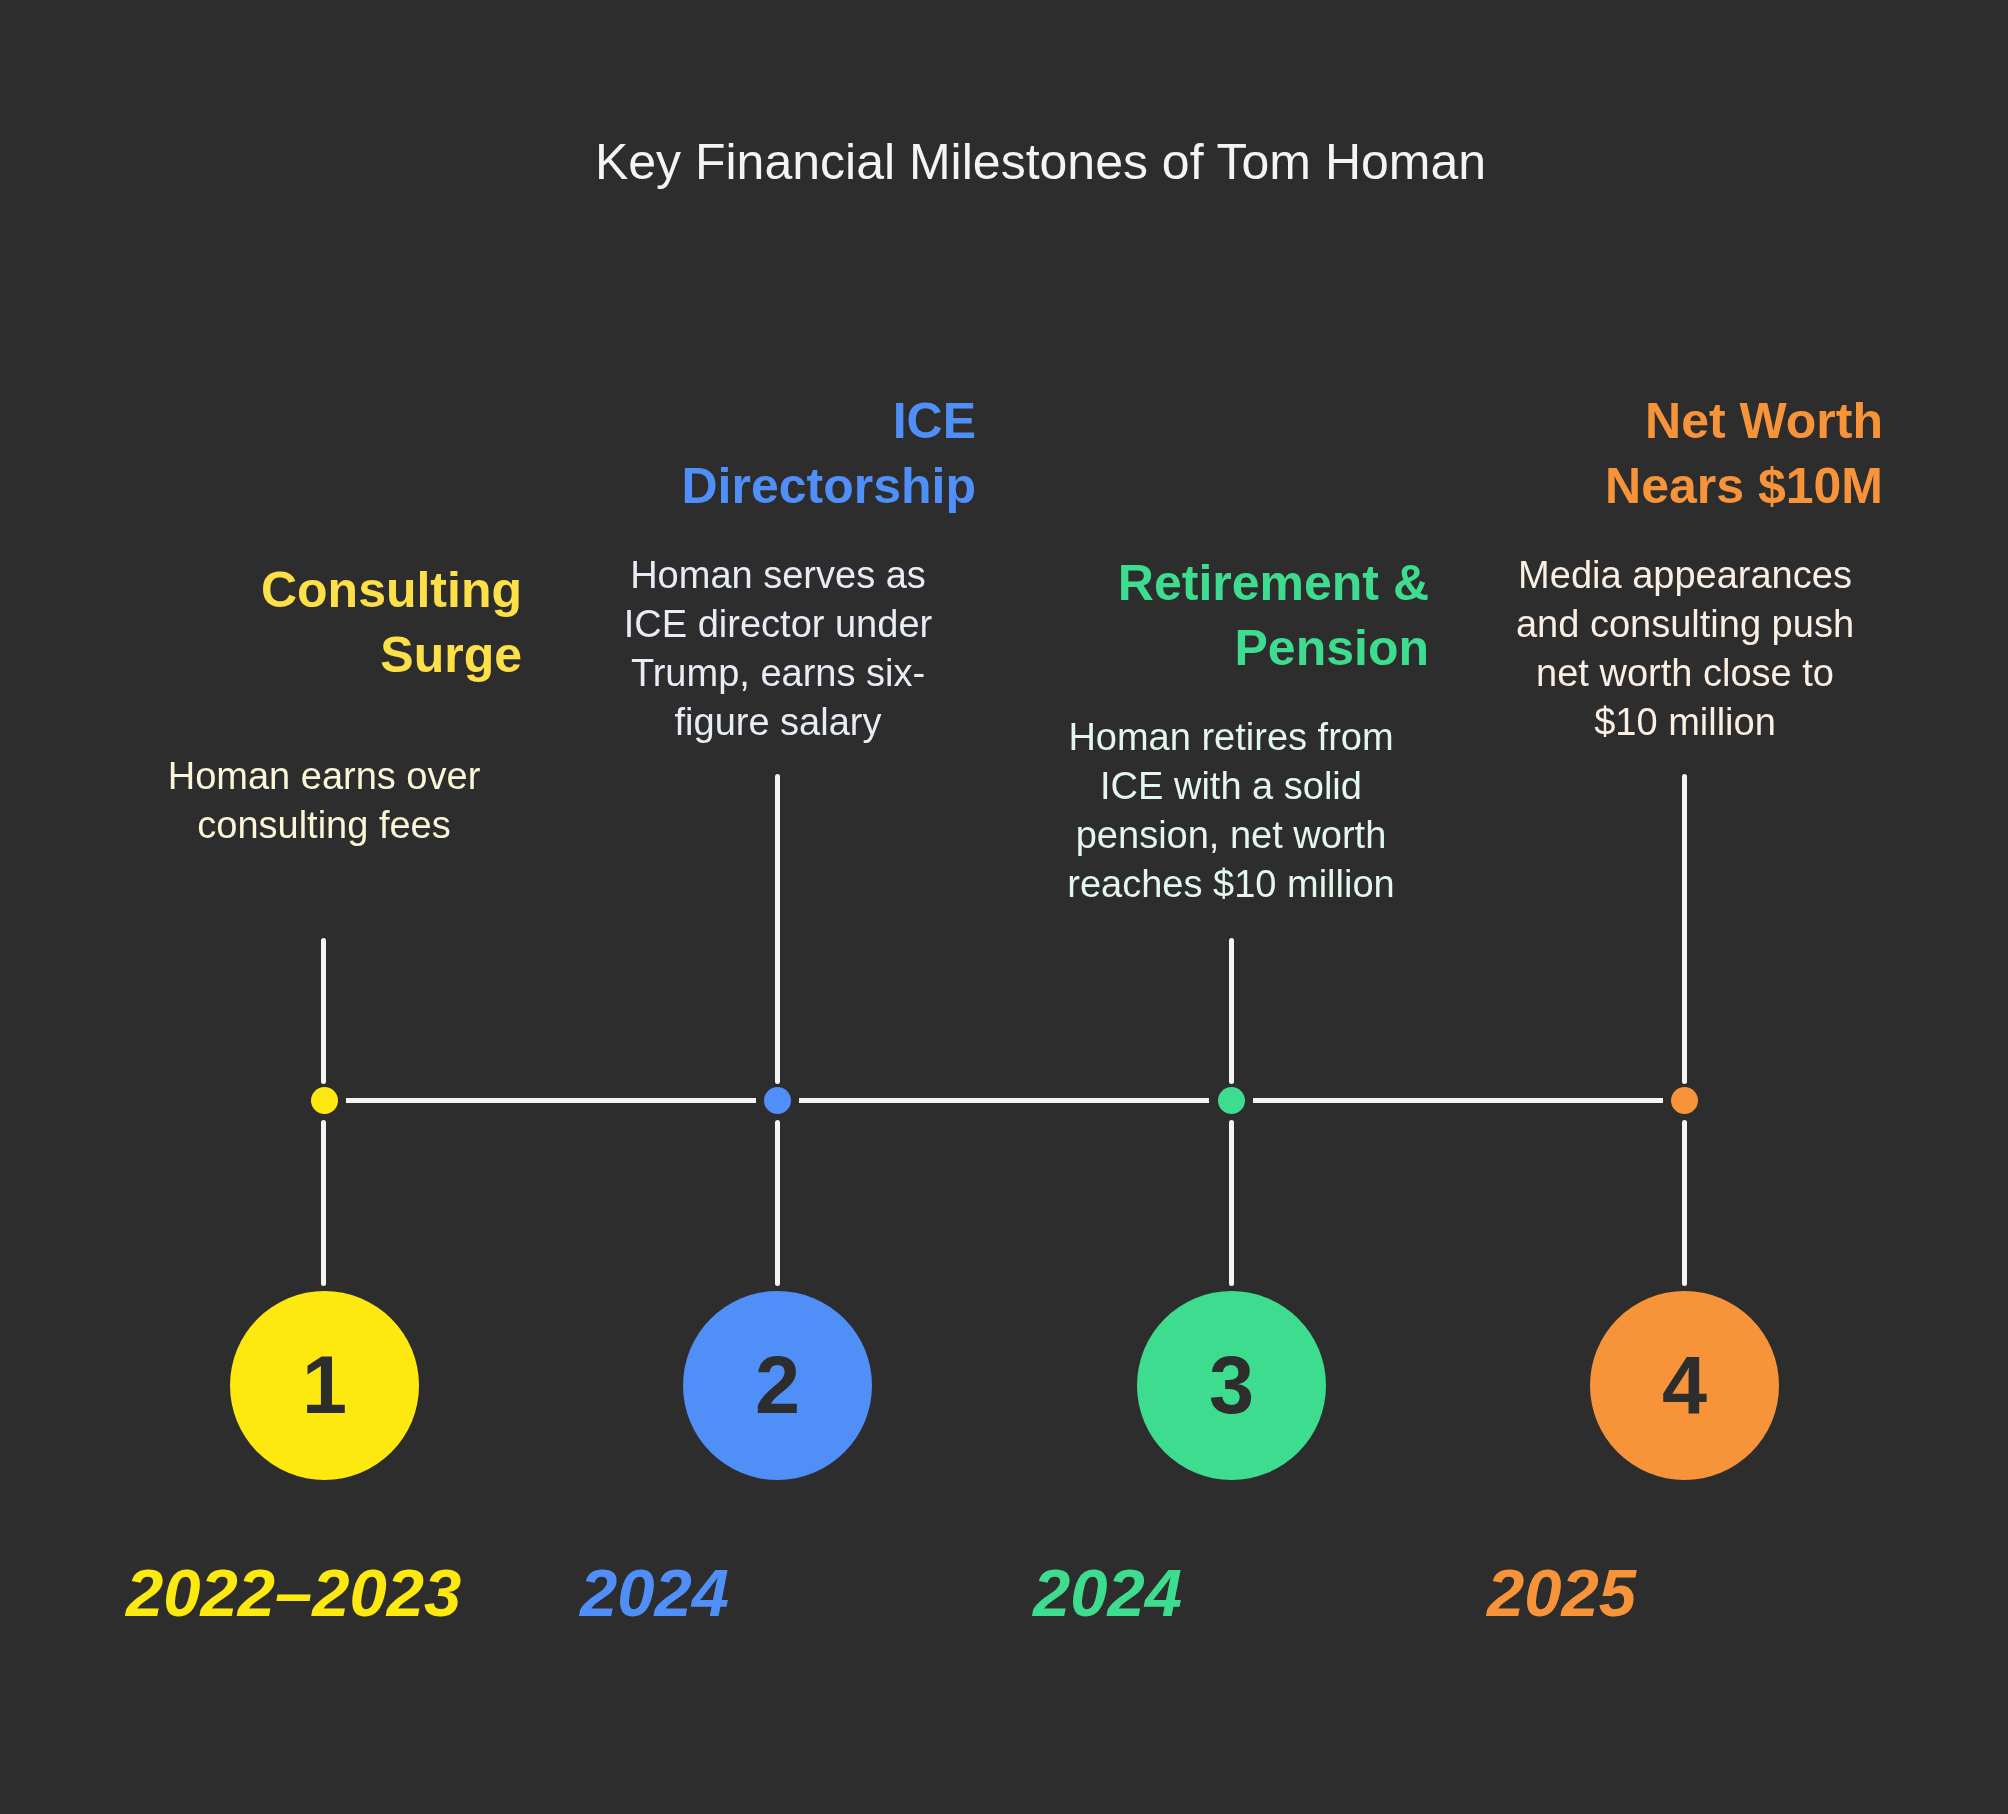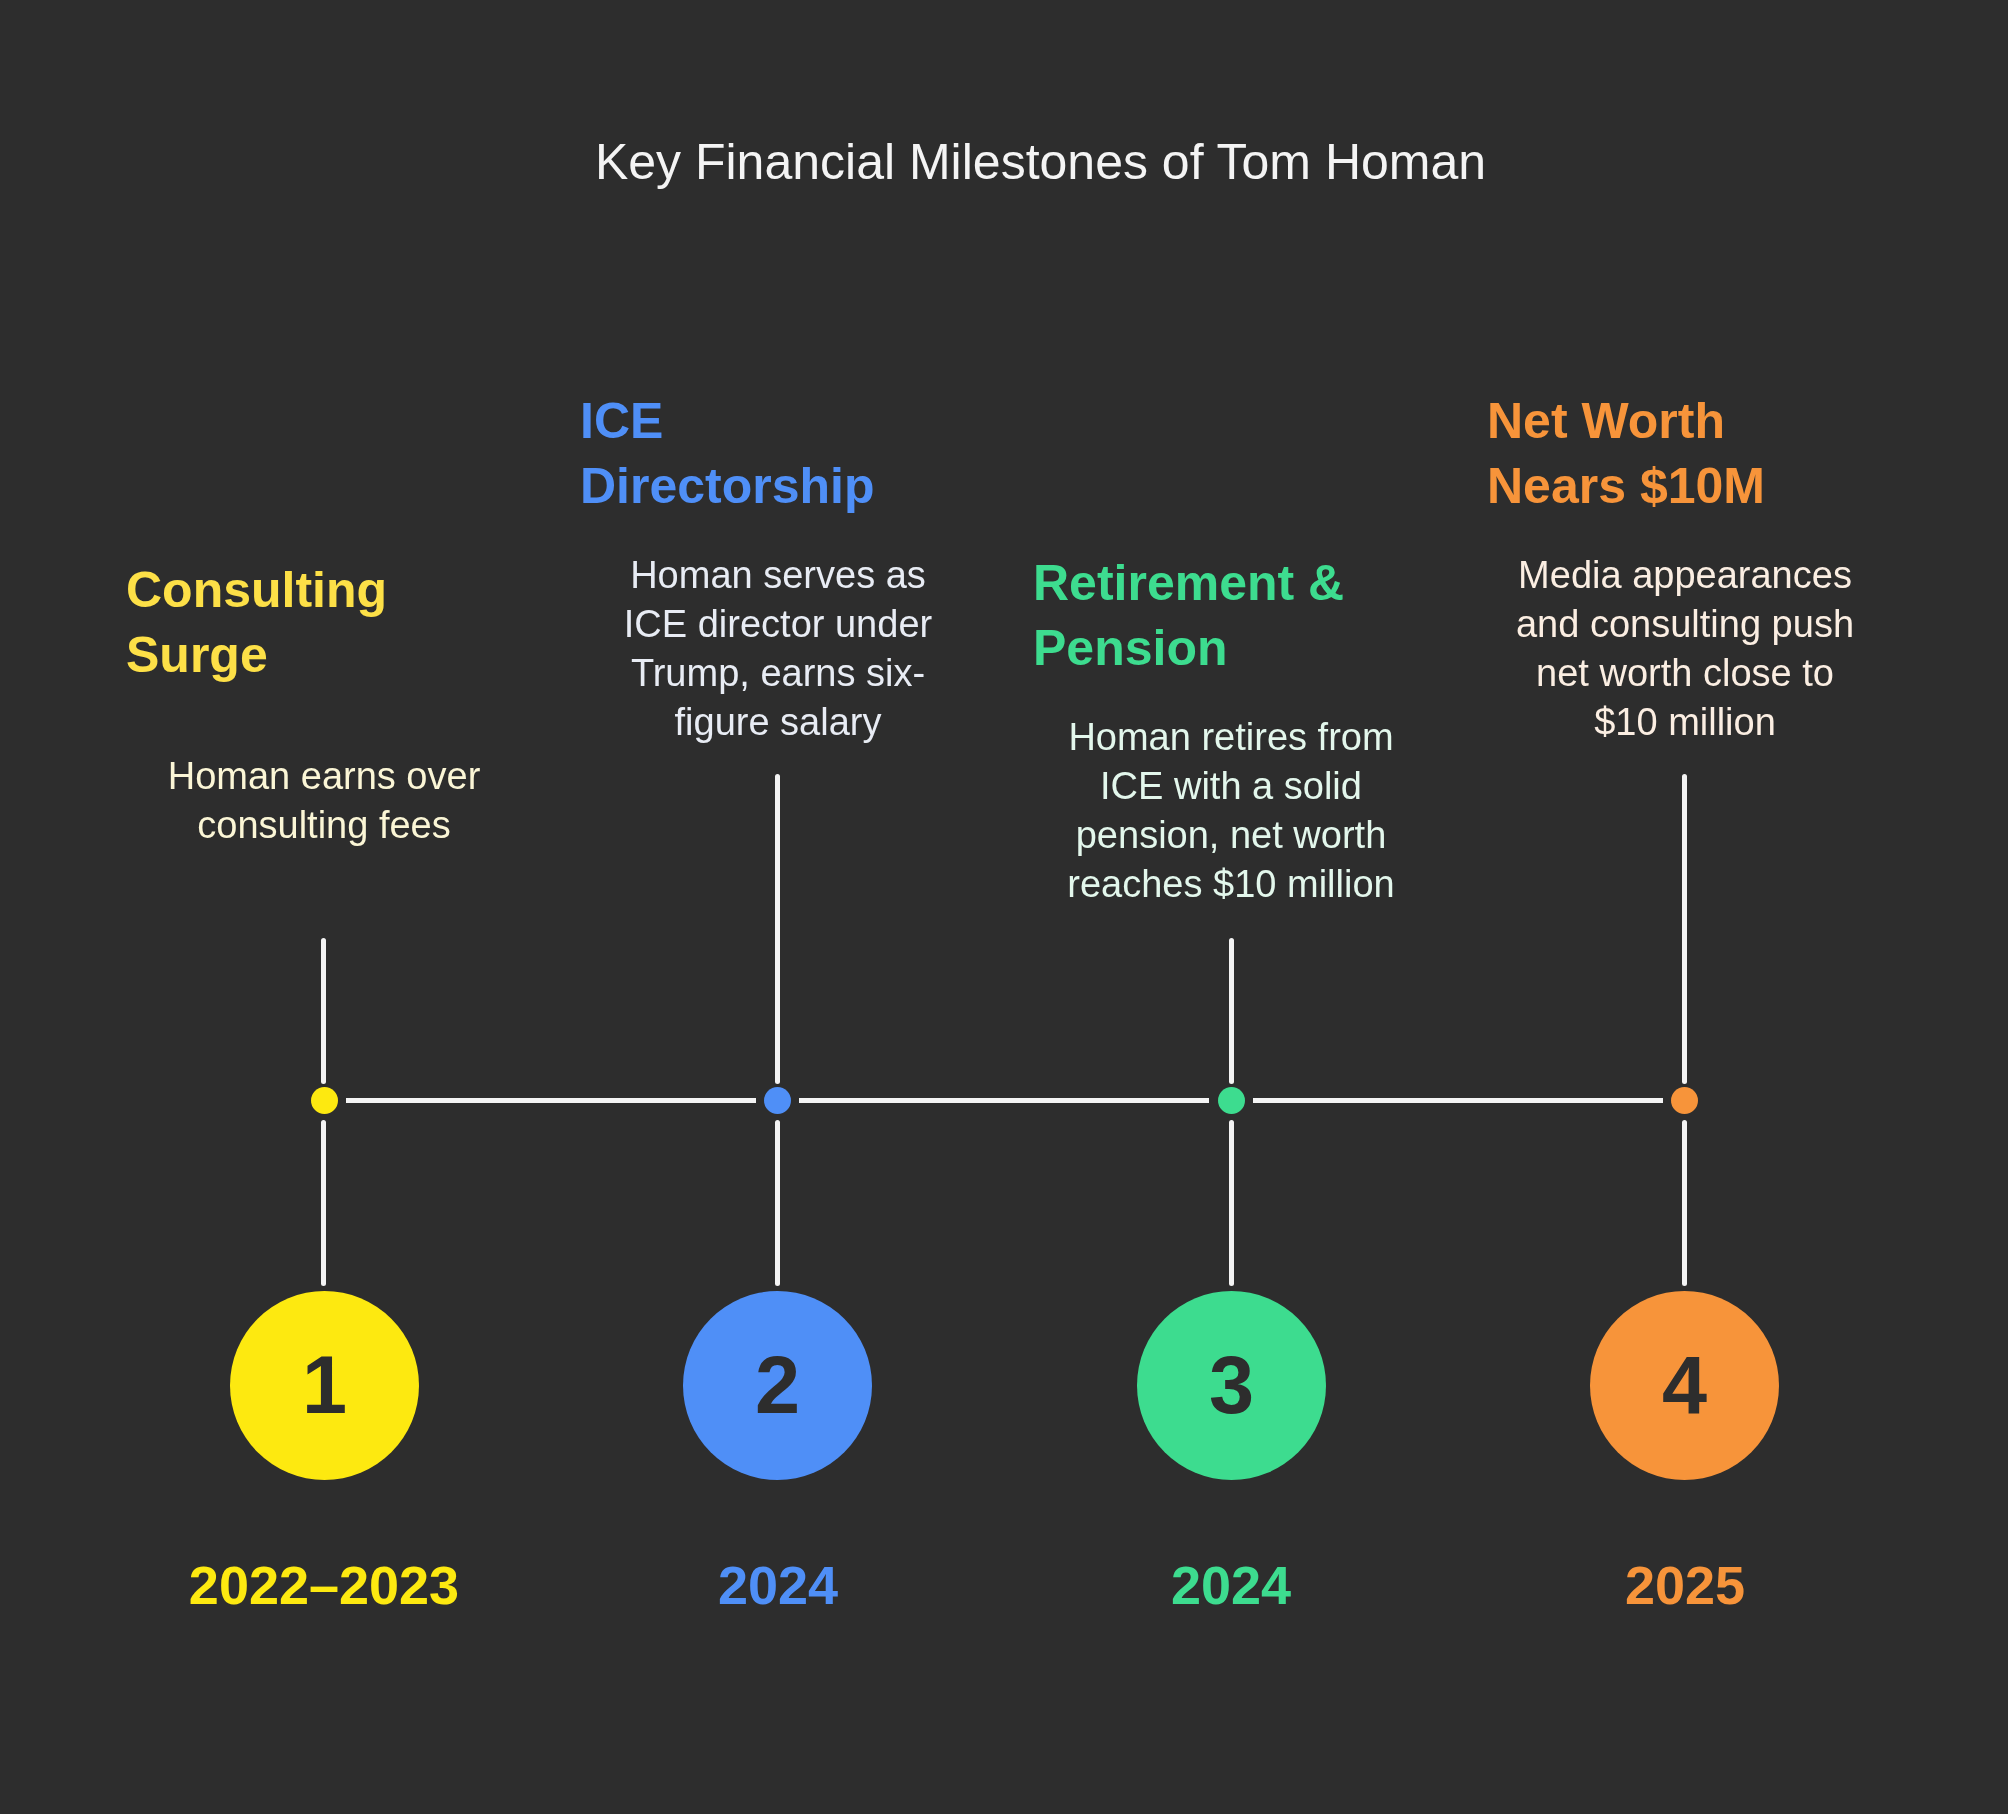--- a/index.html
+++ b/index.html
@@ -28,21 +28,21 @@
   }
   .col {
     position: absolute;
     width: 396px;
     text-align: center;
   }
   .heading {
     position: absolute;
     left: 0;
     width: 396px;
-    text-align: left;
+    text-align: right;
     font-weight: 700;
     font-size: 50px;
     line-height: 65px;
   }
   .desc {
     position: absolute;
     left: 0;
     width: 396px;
     text-align: center;
     font-size: 38px;
@@ -75,24 +75,24 @@
     display: flex;
     align-items: center;
     justify-content: center;
     color: #2d2d2d;
     font-weight: 700;
     font-size: 81px;
   }
   .year {
     position: absolute;
     width: 396px;
-    text-align: center;
     font-weight: 700;
-    font-size: 54px;
+    font-size: 67px;
     top: 1554px;
+    font-style: italic;
   }
 </style>
 </head>
 <body>
 
 <div class="title">Key Financial Milestones of Tom Homan</div>
 
 <div class="hline" style="left:346px; width:410px;"></div>
 <div class="hline" style="left:799px; width:410px;"></div>
 <div class="hline" style="left:1253px; width:410px;"></div>

